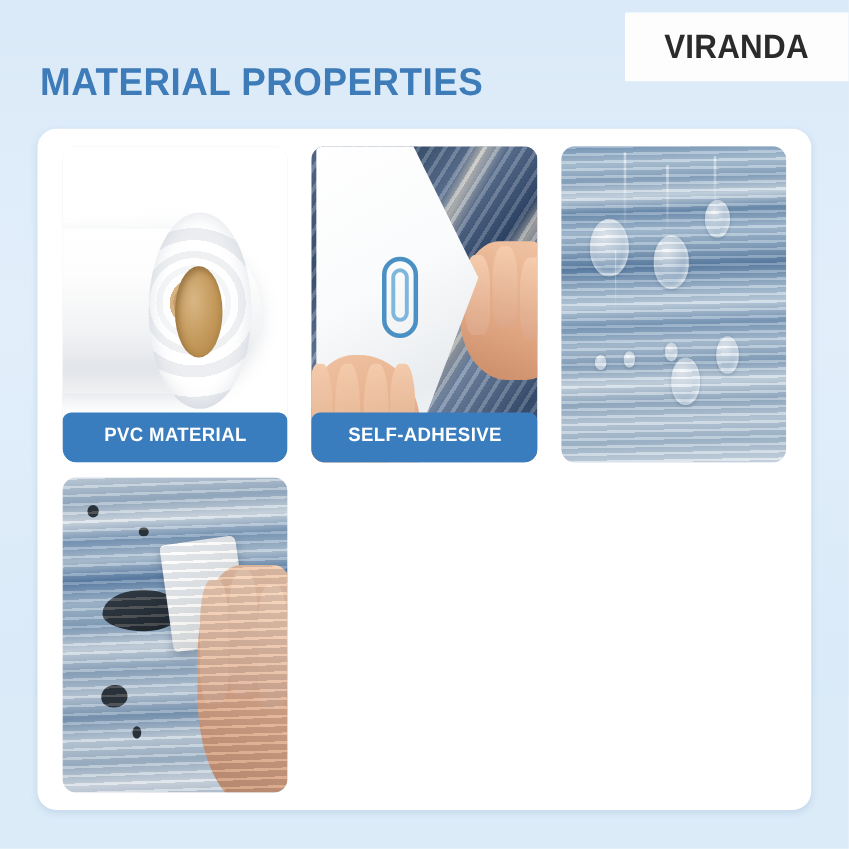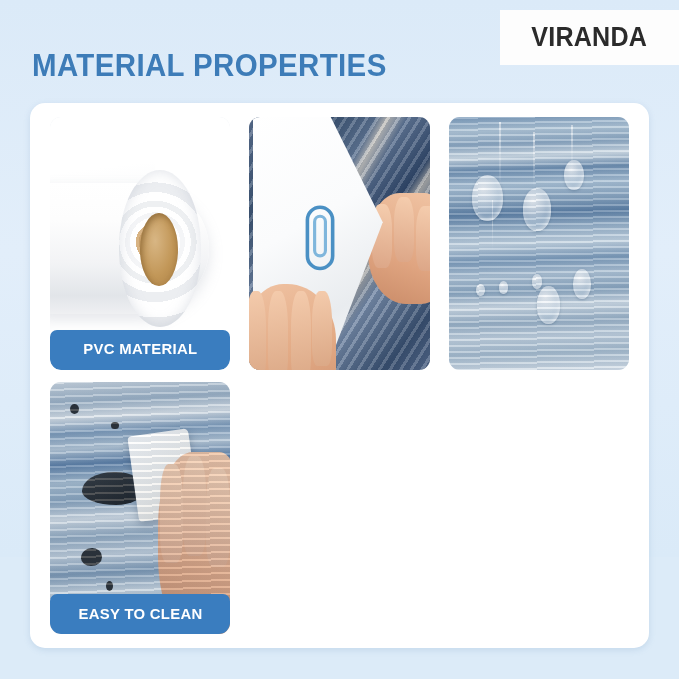--- a/index.html
+++ b/index.html
@@ -300,20 +300,23 @@
             <rect x="6" y="6" width="28" height="68" rx="14" ry="14" fill="none" stroke="#4a90c4" stroke-width="4"></rect>
             <rect x="14" y="16" width="12" height="44" rx="6" ry="6" fill="none" stroke="#7fb6dc" stroke-width="3.5"></rect>
           </svg>
           <div class="hand-l">
             <div class="fg" style="left:4%"></div>
             <div class="fg" style="left:28%"></div>
             <div class="fg" style="left:52%"></div>
             <div class="fg" style="left:75%;height:62%"></div>
           </div>
         </div>
+        <div class="label one-line">
+          <span>SELF-ADHESIVE</span>
+        </div>
       </div>
 
       <div class="card c4">
         <div class="photo">
           <div class="trail" style="left:28%;top:2%;height:26%"></div>
           <div class="trail" style="left:47%;top:6%;height:22%"></div>
           <div class="trail" style="left:68%;top:3%;height:18%"></div>
           <div class="trail" style="left:24%;top:33%;height:20%"></div>
           <div class="drop" style="left:13%;top:23%;width:17%;height:18%"></div>
           <div class="drop" style="left:41%;top:28%;width:16%;height:17%"></div>
@@ -334,21 +337,18 @@
           <div class="stain big"></div>
           <div class="stain" style="left:17%;top:66%;width:12%;height:7%;border-radius:50% 44% 50% 46%/56% 50% 50% 44%"></div>
           <div class="stain" style="left:31%;top:79%;width:4%;height:4%"></div>
           <div class="wipe"></div>
           <div class="hand-c">
             <div class="fg" style="left:2%;top:6%"></div>
             <div class="fg" style="left:30%;top:2%"></div>
             <div class="fg" style="left:58%;top:8%"></div>
           </div>
         </div>
-        <div class="label one-line">
-          <span>EASY TO CLEAN</span>
-        </div>
       </div>
 
 
     </div>
   </div>
 </div>
 
 </body></html>

